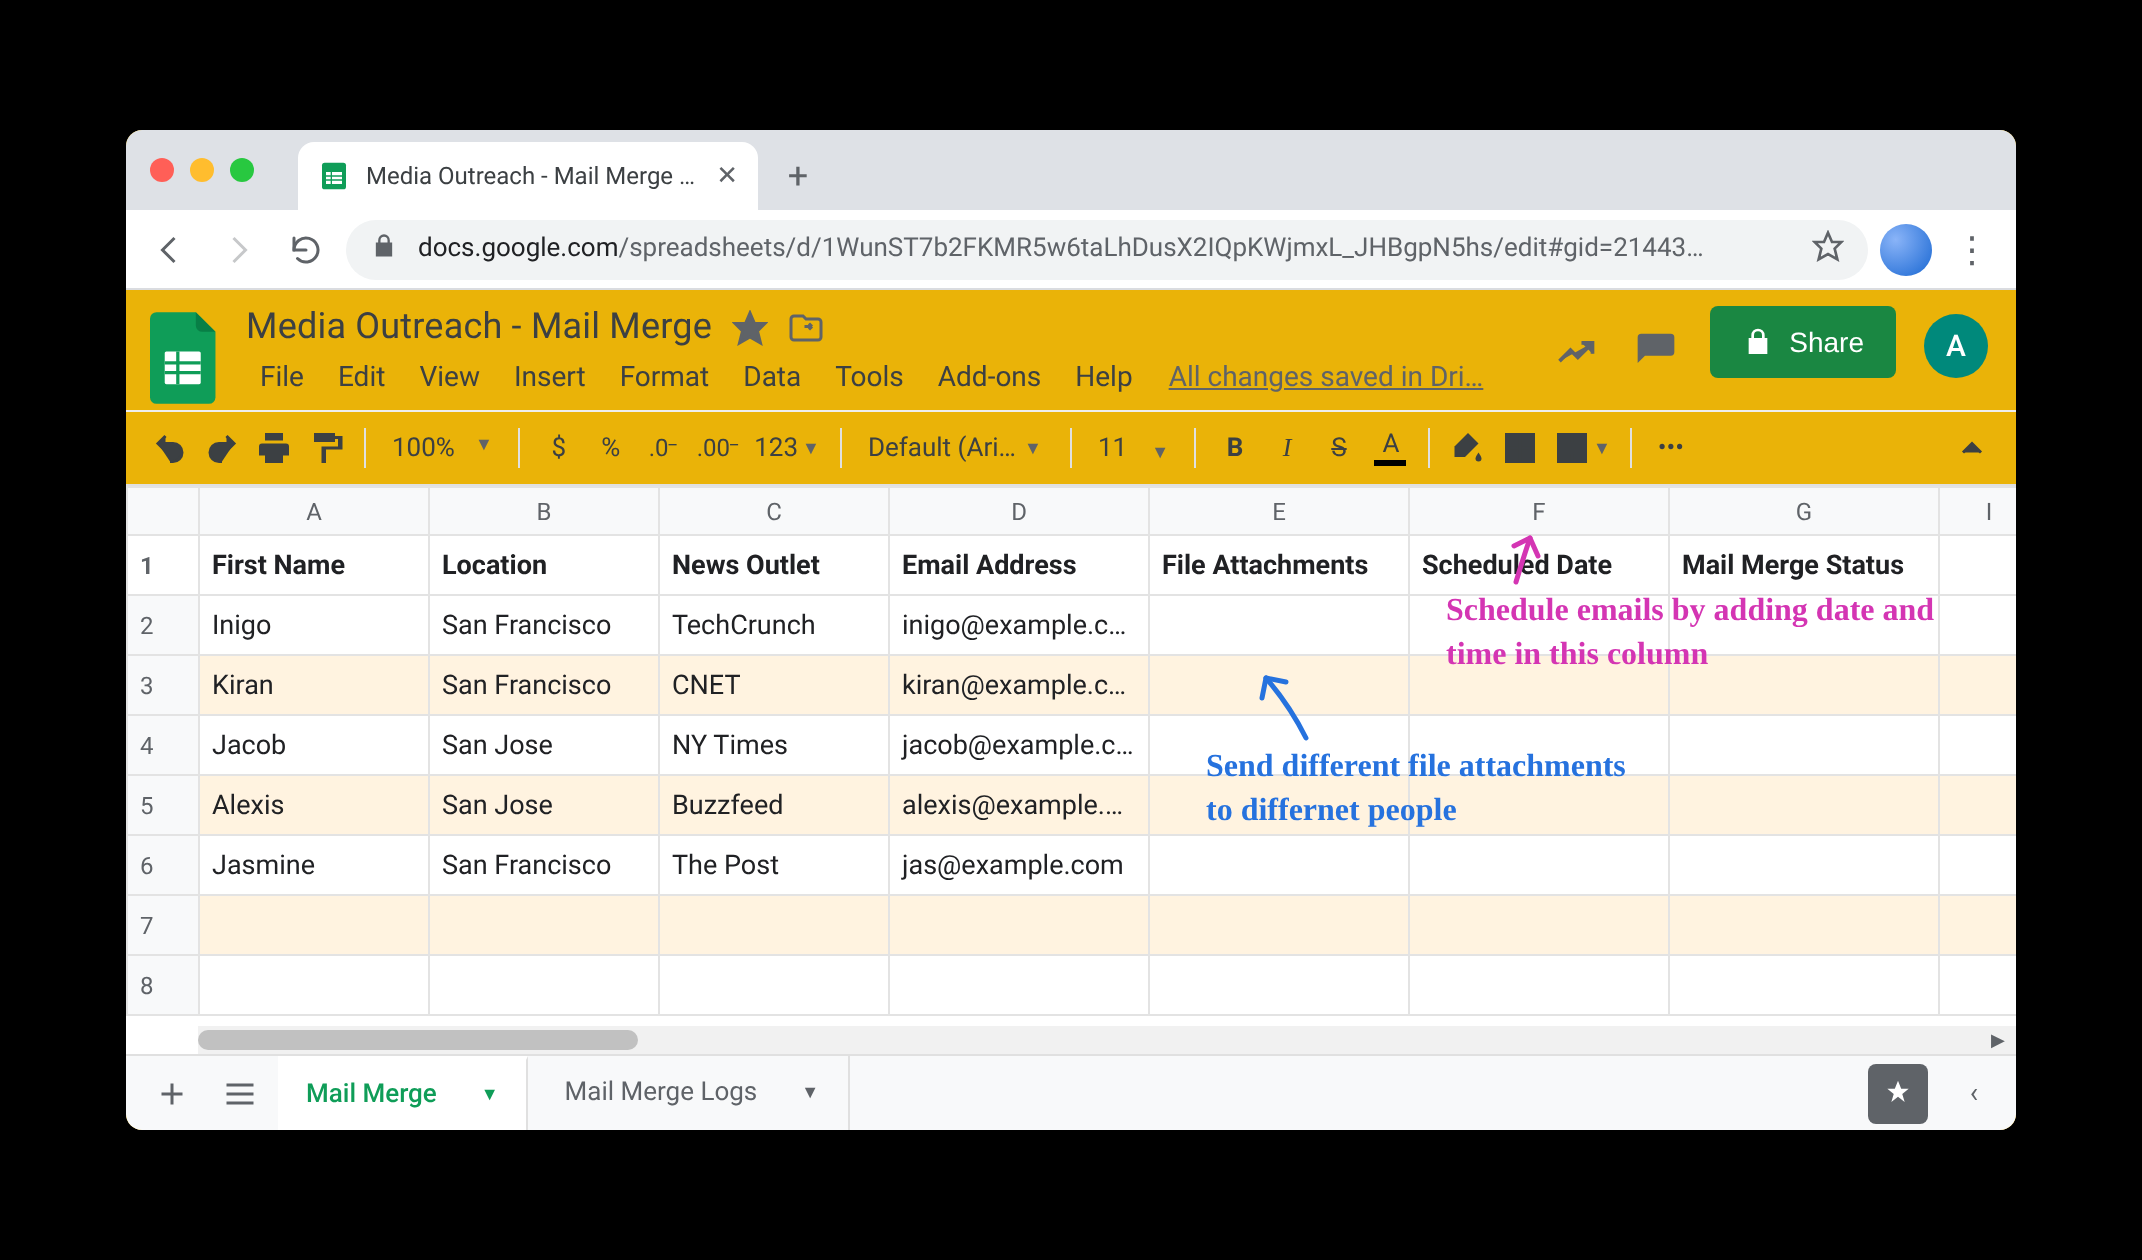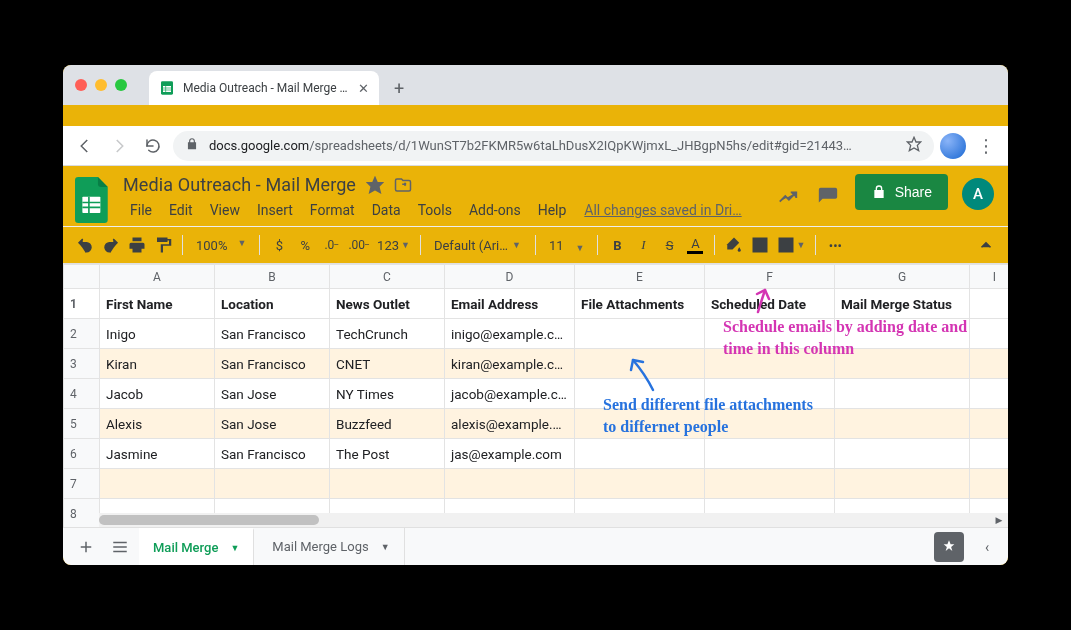--- a/index.html
+++ b/index.html
@@ -71,21 +71,20 @@
   .new-tab { width: 28px; height: 28px; display:flex; align-items:center; justify-content:center; font-size: 18px; color:#5f6368; margin-left:6px; margin-bottom:3px; cursor:pointer; }
   
   .omnibox-row {
     height: 40px;
     background: #fff;
     border-bottom: 1px solid var(--chrome-border);
     display: flex;
     align-items: center;
     padding: 0 8px;
     gap: 6px;
-    margin-top: 21px;
   }
   .nav-btn { width: 28px; height: 28px; display:flex; align-items:center; justify-content:center; color:#5f6368; cursor:pointer; border-radius:50%; }
   .nav-btn.disabled { opacity: .35; }
   .nav-btn svg { width:18px; height:18px; fill:none; stroke:currentColor; stroke-width:2; }
   .omnibox {
     flex: 1;
     height: 30px;
     background: var(--chrome-grey);
     border-radius: 15px;
     display: flex;
@@ -159,21 +158,21 @@
   td.rownum, th.corner { background:#f8f9fa; text-align:center; color:#5f6368; font-size:12px; }
   tr.header-row td { font-weight:700; background:#fff; }
   tr.alt td:not(.rownum) { background: var(--sheets-row-alt); }
   .hscroll-track { position:absolute; left:36px; right:18px; bottom:0; height:14px; background:#f1f1f1; }
   .hscroll-thumb { position:absolute; left:0; top:2px; height:10px; width:220px; background:#c1c1c1; border-radius:5px; }
   .vscroll-btn { position:absolute; right:0; bottom:0; width:18px; height:14px; background:#f1f1f1; display:flex;align-items:center;justify-content:center; font-size:9px; color:#5f6368;}
   
   .sheet-tabs { height:38px; border-top:1px solid #e0e0e0; background:#f8f9fa; display:flex; align-items:center; padding:0 8px; gap:4px; font-size:13px; }
   .st-btn { width:30px; height:30px; display:flex; align-items:center; justify-content:center; color:#5f6368; cursor:pointer; }
   .st-btn svg { width:18px; height:18px; fill:currentColor; }
-  .sheet-tab { height:100%; display:flex; align-items:center; padding:0 14px; gap:12px; border-right:1px solid #e0e0e0; cursor:pointer; color:#5f6368; }
+  .sheet-tab { height:100%; display:flex; align-items:center; padding:0 14px; gap:22px; border-right:1px solid #e0e0e0; cursor:pointer; color:#5f6368; }
   .sheet-tab.active { background:#fff; color: var(--docs-green); font-weight:500; border-top:2px solid transparent; position:relative; }
   .sheet-tab .dd-arrow{ color:inherit; }
   .explore-btn { margin-left:auto; margin-right:6px; width:30px; height:30px; background:#5f6368; border-radius:4px; display:flex; align-items:center; justify-content:center; cursor:pointer; }
   .explore-btn svg { width:16px; height:16px; fill:#fff; }
   .side-toggle { width:26px; color:#5f6368; text-align:center; cursor:pointer; font-size:14px; }
   
   .annotation { position:absolute; font-family: "Comic Sans MS", "Marker Felt", cursive; font-size:16px; line-height:1.35; pointer-events:none; font-weight:600; }
   .annotation.blue { color: var(--annotation-blue); }
   .annotation.magenta { color: var(--annotation-magenta); }
   .ann-arrow { position:absolute; pointer-events:none; }

